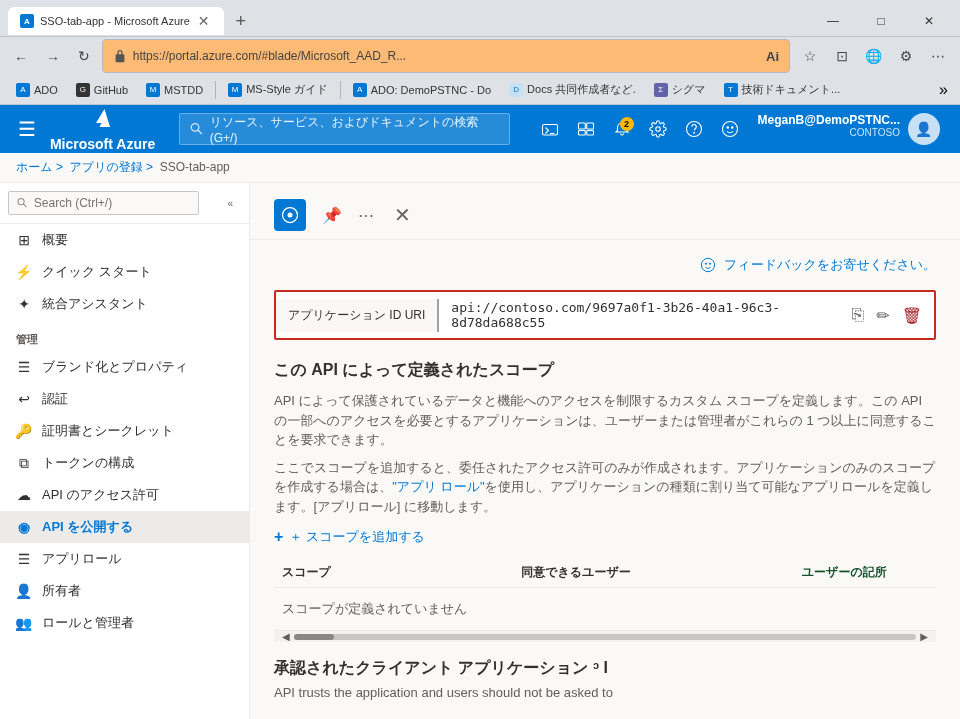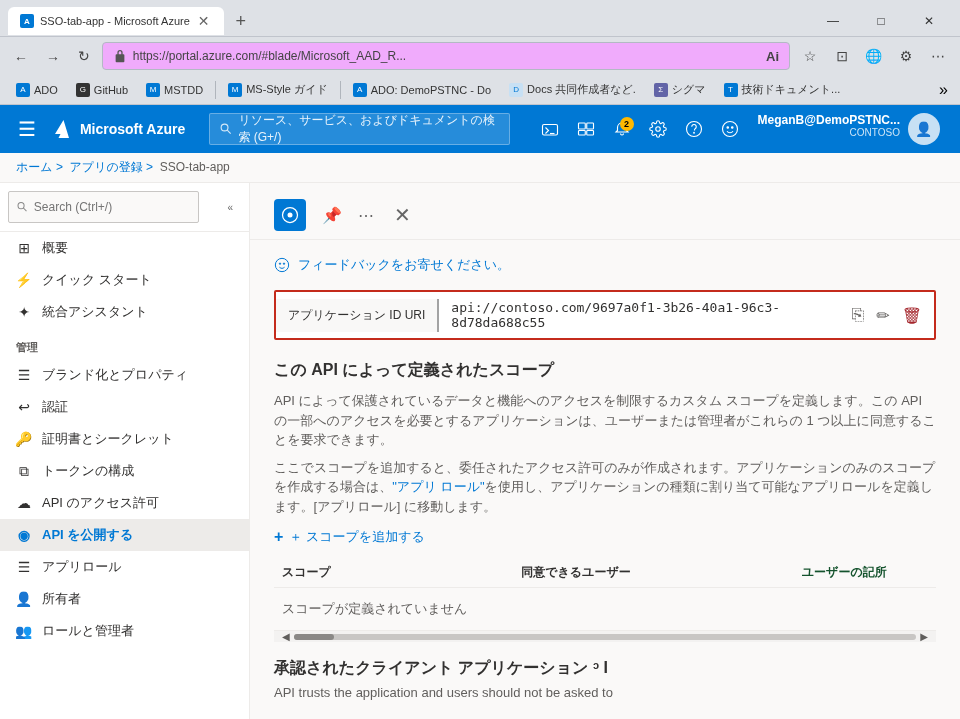--- a/index.html
+++ b/index.html
@@ -10,36 +10,36 @@
     .browser-tab { display: flex; align-items: center; background: #fff; border-radius: 6px 6px 0 0; padding: 4px 12px; font-size: 12px; max-width: 220px; gap: 6px; height: 28px; }
     .browser-tab .favicon { width: 14px; height: 14px; background: #0078d4; border-radius: 2px; display: flex; align-items: center; justify-content: center; color: white; font-size: 8px; font-weight: bold; }
     .tab-title { flex: 1; overflow: hidden; text-overflow: ellipsis; white-space: nowrap; font-size: 11px; color: #333; }
     .tab-close { color: #666; font-size: 14px; cursor: pointer; padding: 2px; }
     .new-tab-btn { margin-left: 6px; font-size: 18px; color: #555; cursor: pointer; padding: 2px 6px; }
     .win-controls { margin-left: auto; display: flex; gap: 2px; }
     .win-btn { width: 46px; height: 28px; display: flex; align-items: center; justify-content: center; font-size: 12px; cursor: pointer; color: #333; }
 
     .address-bar { background: #dee1e6; padding: 4px 8px; display: flex; align-items: center; gap: 6px; height: 38px; }
     .nav-btn { background: none; border: none; cursor: pointer; font-size: 14px; color: #444; padding: 4px 6px; border-radius: 3px; }
-    .url-box { flex: 1; display: flex; align-items: center; background: #f0abfc; border: 1px solid #b3b9c4; border-radius: 4px; padding: 12px 10px; font-size: 12px; color: #333; gap: 6px; height: 28px; }
+    .url-box { flex: 1; display: flex; align-items: center; background: #fdba74; border: 1px solid #b3b9c4; border-radius: 4px; padding: 12px 10px; font-size: 12px; color: #333; gap: 6px; height: 34px; }
     .url-text { flex: 1; font-size: 12px; color: #444; overflow: hidden; text-overflow: ellipsis; white-space: nowrap; }
     .ai-badge { background: none; border: none; font-size: 13px; font-weight: bold; color: #444; cursor: pointer; }
     .toolbar-icons { display: flex; gap: 4px; align-items: center; }
     .toolbar-icon { width: 28px; height: 28px; display: flex; align-items: center; justify-content: center; font-size: 14px; cursor: pointer; border-radius: 3px; color: #444; }
 
     .bookmarks-bar { background: #dee1e6; border-bottom: 1px solid #c0c4cc; padding: 2px 8px; display: flex; align-items: center; gap: 2px; height: 30px; overflow: hidden; }
     .bookmark-item { display: flex; align-items: center; gap: 4px; padding: 2px 8px; border-radius: 3px; cursor: pointer; font-size: 11px; color: #333; white-space: nowrap; }
     .bookmark-icon { width: 14px; height: 14px; background: #0078d4; border-radius: 2px; display: flex; align-items: center; justify-content: center; color: white; font-size: 8px; }
     .bk-separator { width: 1px; height: 18px; background: #b0b5bc; margin: 0 2px; }
     .bookmarks-more { margin-left: auto; font-size: 16px; cursor: pointer; padding: 2px 4px; }
 
     
     .portal-header { background: #0078d4; display: flex; align-items: center; height: 48px; padding: 0 12px; gap: 8px; }
     .hamburger { color: white; font-size: 20px; cursor: pointer; padding: 6px; }
-    .azure-logo { display: flex; align-items: center; gap: 6px; color: white; font-size: 14px; font-weight: 600; }
+    .azure-logo { display: flex; align-items: center; gap: 6px; color: white; font-size: 14px; font-weight: 600; flex-direction: column; }
     .azure-logo-icon { width: 24px; height: 24px; }
     .portal-search { flex: 1; max-width: 400px; background: rgba(255,255,255,0.15); border: 1px solid rgba(255,255,255,0.3); border-radius: 2px; display: flex; align-items: center; padding: 0 10px; height: 32px; color: white; margin: 0 16px; gap: 6px; cursor: text; }
     .portal-search span { font-size: 12px; opacity: 0.9; }
     .portal-header-icons { display: flex; align-items: center; gap: 4px; margin-left: auto; }
     .ph-icon { width: 32px; height: 32px; display: flex; align-items: center; justify-content: center; color: white; cursor: pointer; font-size: 16px; position: relative; }
     .badge { position: absolute; top: 4px; right: 4px; background: #ffb900; color: #000; border-radius: 50%; width: 14px; height: 14px; font-size: 9px; display: flex; align-items: center; justify-content: center; font-weight: bold; }
     .user-info { display: flex; align-items: flex-start; gap: 8px; cursor: pointer; padding: 4px 8px; }
     .user-text { color: white; font-size: 11px; text-align: right; }
     .user-name { font-weight: 600; font-size: 12px; }
     .user-org { font-size: 10px; opacity: 0.8; }
@@ -48,21 +48,21 @@
     
     .breadcrumb { background: #faf9f8; padding: 6px 16px; font-size: 12px; color: #605e5c; border-bottom: 1px solid #edebe9; }
     .breadcrumb a { color: #0078d4; text-decoration: none; }
 
     
     .page-layout { display: flex; height: calc(719px - 36px - 38px - 30px - 48px - 28px - 1px); background: #faf9f8; }
 
     
     .sidebar { width: 250px; background: #fff; border-right: 1px solid #edebe9; display: flex; flex-direction: column; overflow-y: auto; flex-shrink: 0; }
     .sidebar-search { padding: 8px 12px; border-bottom: 1px solid #edebe9; }
-    .sidebar-search-box { display: flex; align-items: center; gap: 6px; background: #faf9f8; border: 1px solid #c8c6c4; border-radius: 2px; padding: 4px 8px; height: 32px; }
+    .sidebar-search-box { display: flex; align-items: center; gap: 6px; background: #faf9f8; border: 1px solid #c8c6c4; border-radius: 2px; padding: 4px 8px; height: 24px; }
     .sidebar-search-box input { border: none; background: transparent; font-size: 12px; outline: none; width: 100%; }
     .sidebar-section-label { font-size: 11px; font-weight: 600; color: #605e5c; padding: 12px 16px 4px; text-transform: none; }
     .sidebar-item { display: flex; align-items: center; gap: 10px; padding: 7px 16px; cursor: pointer; font-size: 13px; color: #323130; }
     .sidebar-item.active { background: #edebe9; font-weight: 600; color: #0078d4; }
     .sidebar-item .si-icon { width: 16px; height: 16px; display: flex; align-items: center; justify-content: center; font-size: 14px; flex-shrink: 0; }
     .collapse-btn { margin-left: auto; font-size: 10px; color: #666; border: none; background: none; cursor: pointer; padding: 2px 8px; }
 
     
     .main-content { flex: 1; display: flex; flex-direction: column; overflow: hidden; }
 
@@ -71,21 +71,21 @@
     .panel-icon { width: 32px; height: 32px; background: #0078d4; border-radius: 4px; display: flex; align-items: center; justify-content: center; flex-shrink: 0; }
     .panel-icon svg { width: 20px; height: 20px; fill: white; }
     .panel-title { font-size: 20px; font-weight: 400; color: #323130; flex: 1; }
     .panel-actions { display: flex; gap: 8px; align-items: center; }
     .panel-action-btn { background: none; border: none; cursor: pointer; font-size: 16px; color: #666; padding: 4px; }
     .panel-close { background: none; border: none; cursor: pointer; font-size: 20px; color: #666; padding: 4px; }
 
     
     .panel-body { flex: 1; overflow-y: auto; padding: 16px 24px; }
 
-    .feedback-bar { display: flex; align-items: center; gap: 8px; margin-bottom: 16px; font-size: 13px; color: #0078d4; cursor: pointer; }
+    .feedback-bar { display: flex; align-items: center; gap: 8px; margin-bottom: 16px; font-size: 13px; color: #0078d4; cursor: pointer; justify-content: flex-end; }
 
     
     .uri-box { display: flex; align-items: center; border: 2px solid #c42b1c; border-radius: 2px; padding: 0; margin-bottom: 20px; background: #fff; }
     .uri-label { padding: 8px 12px; font-size: 12px; color: #323130; white-space: nowrap; background: #f9f8f7; border-right: 2px solid #a3a3a3; font-weight: 500; min-width: 130px; }
     .uri-value { flex: 1; padding: 8px 12px; font-size: 13px; color: #323130; font-family: 'Consolas', monospace; }
     .uri-actions { display: flex; align-items: center; gap: 4px; padding: 4px 8px; }
     .uri-action-btn { background: none; border: none; cursor: pointer; font-size: 16px; color: #605e5c; padding: 4px; }
     .uri-action-btn.delete { color: #a4262c; }
 
     

